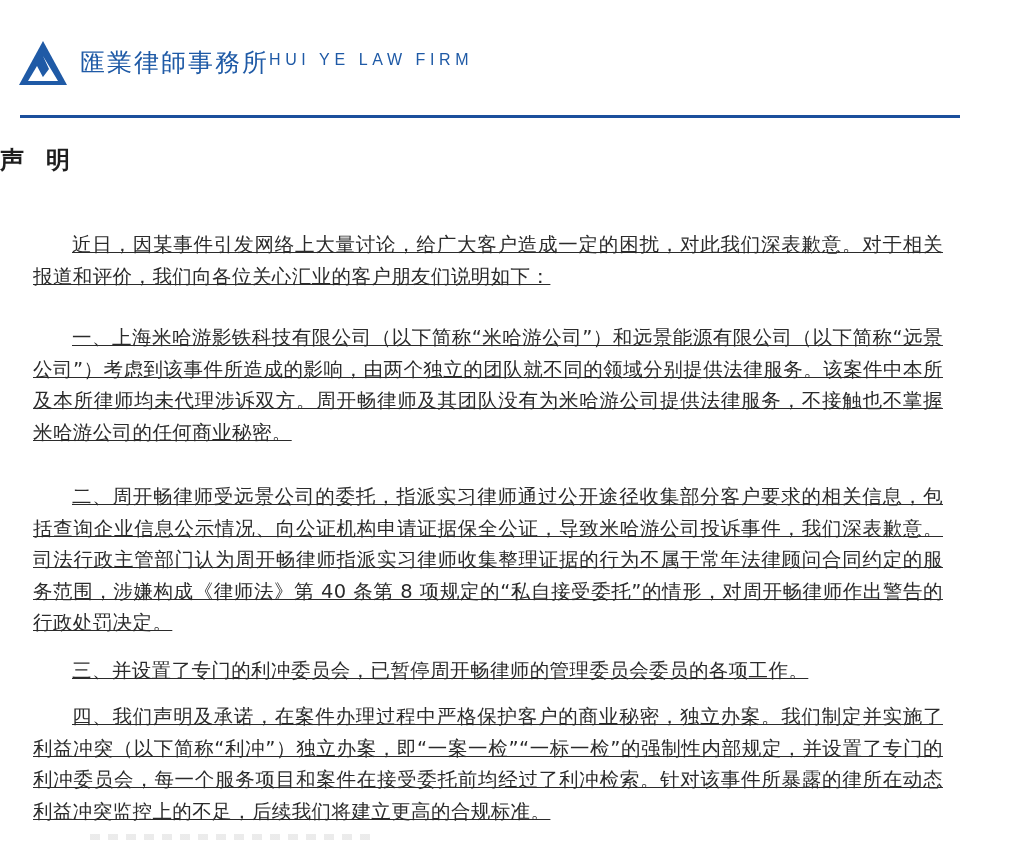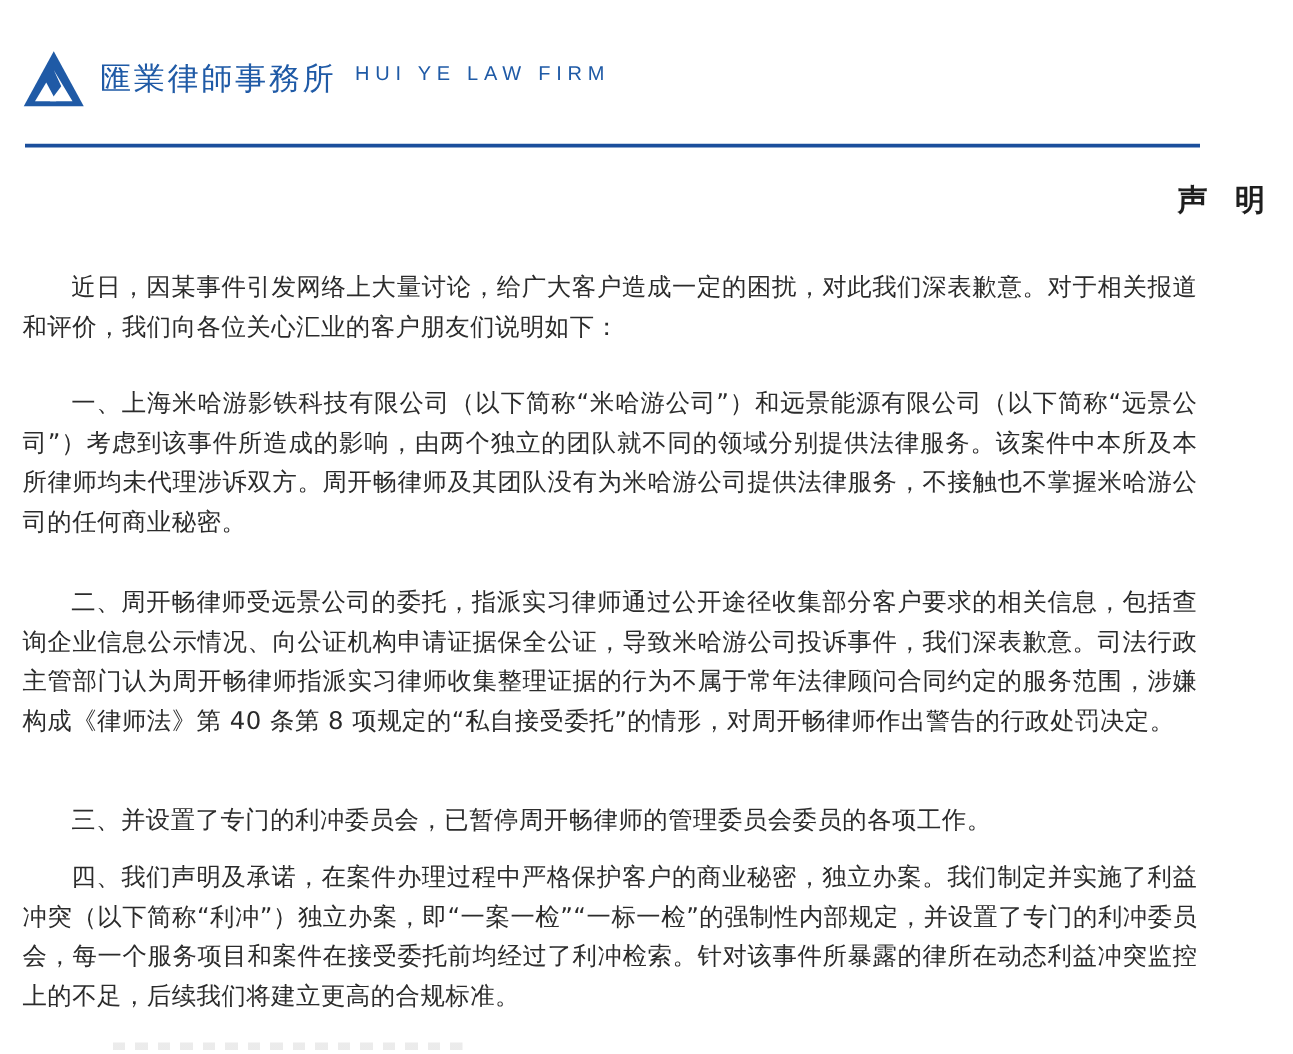--- a/index.html
+++ b/index.html
@@ -41,55 +41,54 @@
       line-height: 28px;
       font-weight: normal;
     }
     .firm-en {
       font-family: "Liberation Sans", sans-serif;
       font-size: 16px;
       letter-spacing: 4.6px;
       color: #1f5aa6;
       line-height: 18px;
       margin-top: 2px;
-      margin-left: 15px;
     }
     .rule {
       position: absolute;
       left: 20px;
       top: 115px;
       width: 940px;
       height: 3px;
       background: #1b4f9c;
     }
     .doc-title {
       position: absolute;
       left: 0;
       right: 0;
       top: 144px;
-      text-align: right;
+      text-align: left;
       font-size: 24px;
       font-weight: bold;
       letter-spacing: 22px;
       color: #1e1e1e;
-      padding-left: 22px;
     }
     .body-text {
       position: absolute;
       left: 18px;
       width: 940px;
       font-size: 19.5px;
       line-height: 31.5px;
       color: #2b2b2b;
       text-align: justify;
       letter-spacing: 0.4px;
     }
     .para {
-      margin: 0;
+      margin: 15px;
       text-indent: 2em;
+      text-decoration: underline;
     }
     #p-intro { top: 214px; }
     #p-1 { top: 307px; }
     #p-2 { top: 466px; }
     #p-3 { top: 640px; }
     #p-4 { top: 686px; }
     .faint-bottom {
       position: absolute;
       left: 90px;
       top: 834px;

